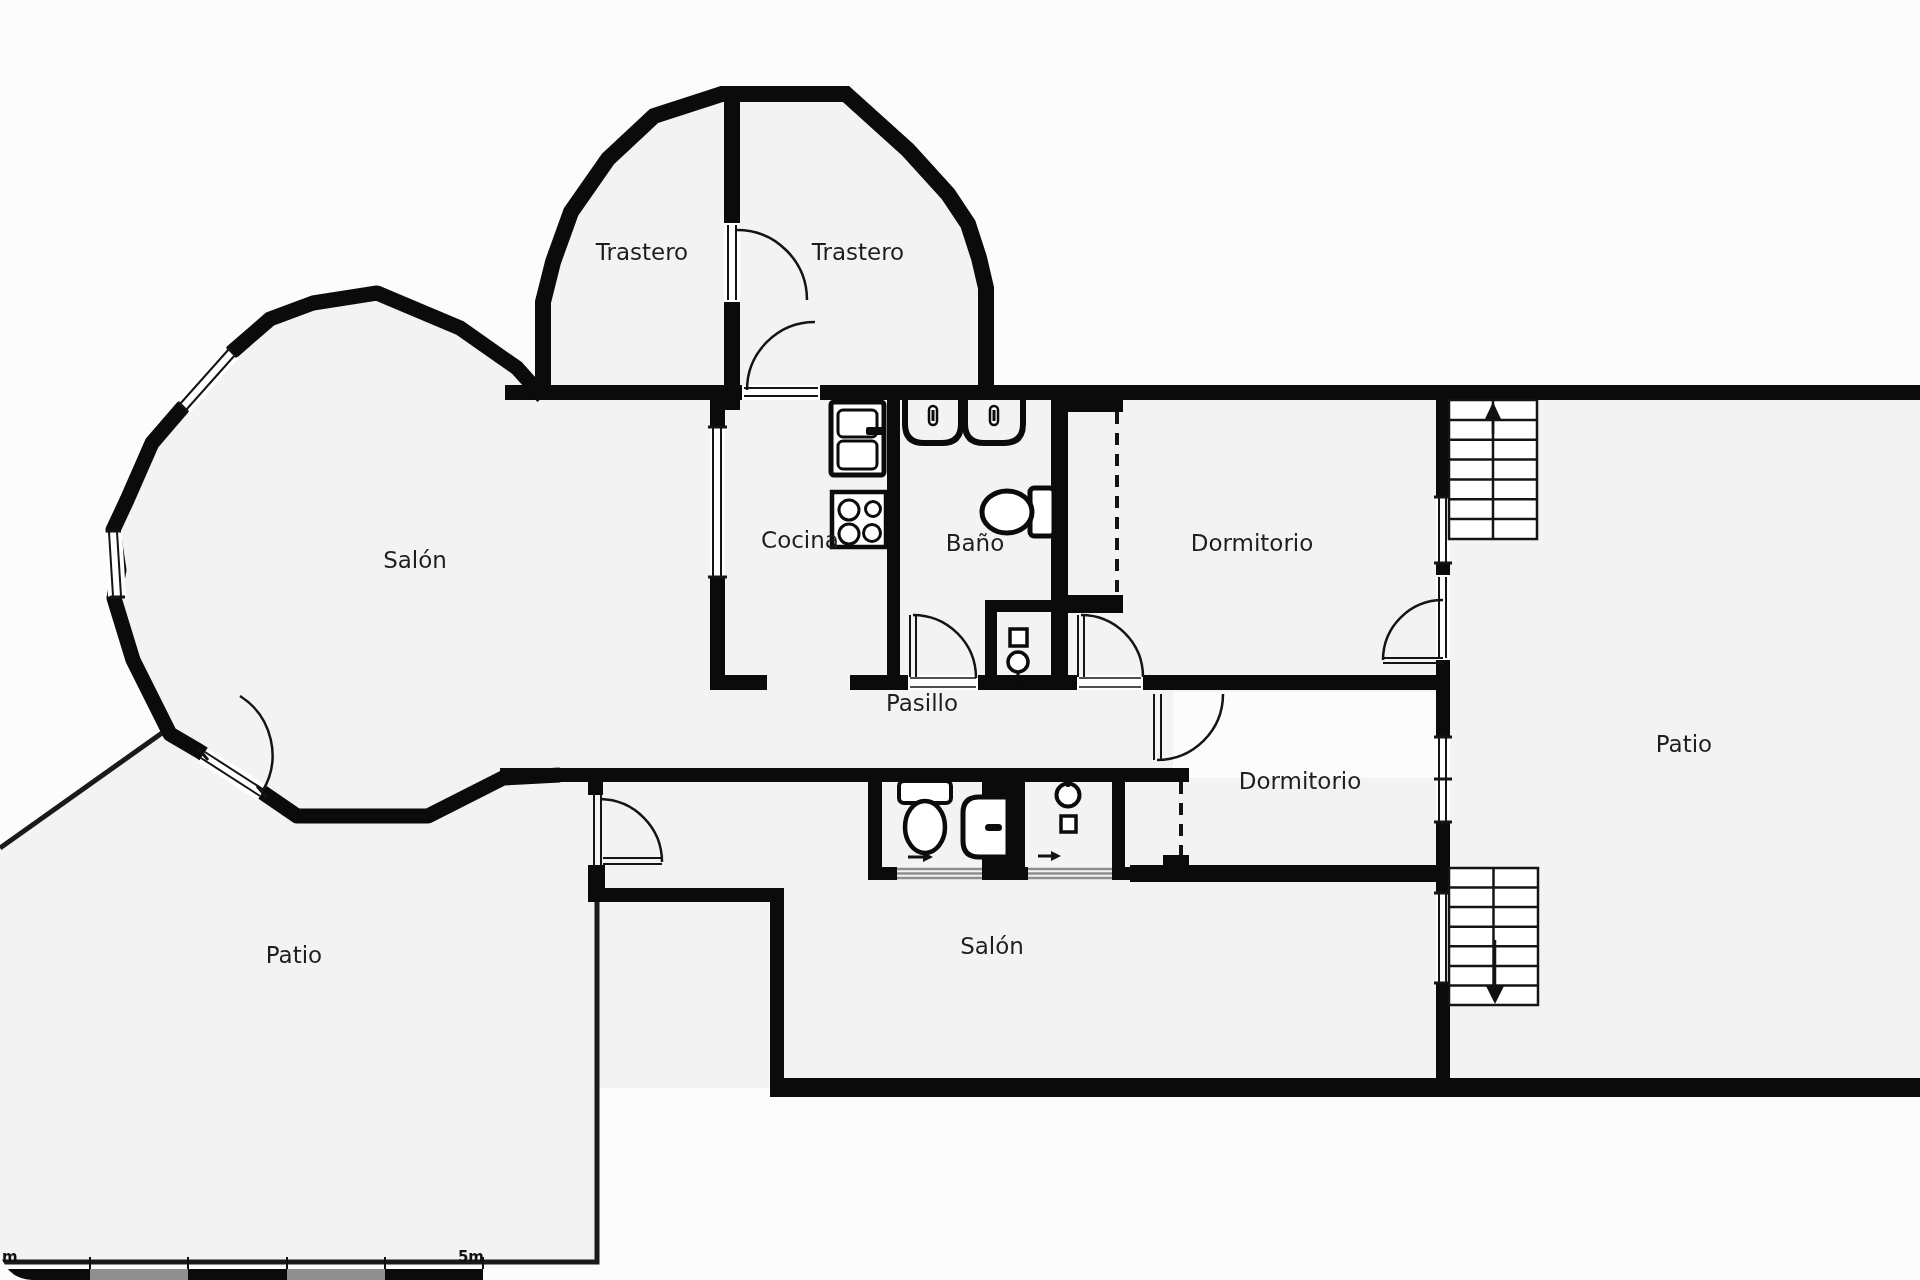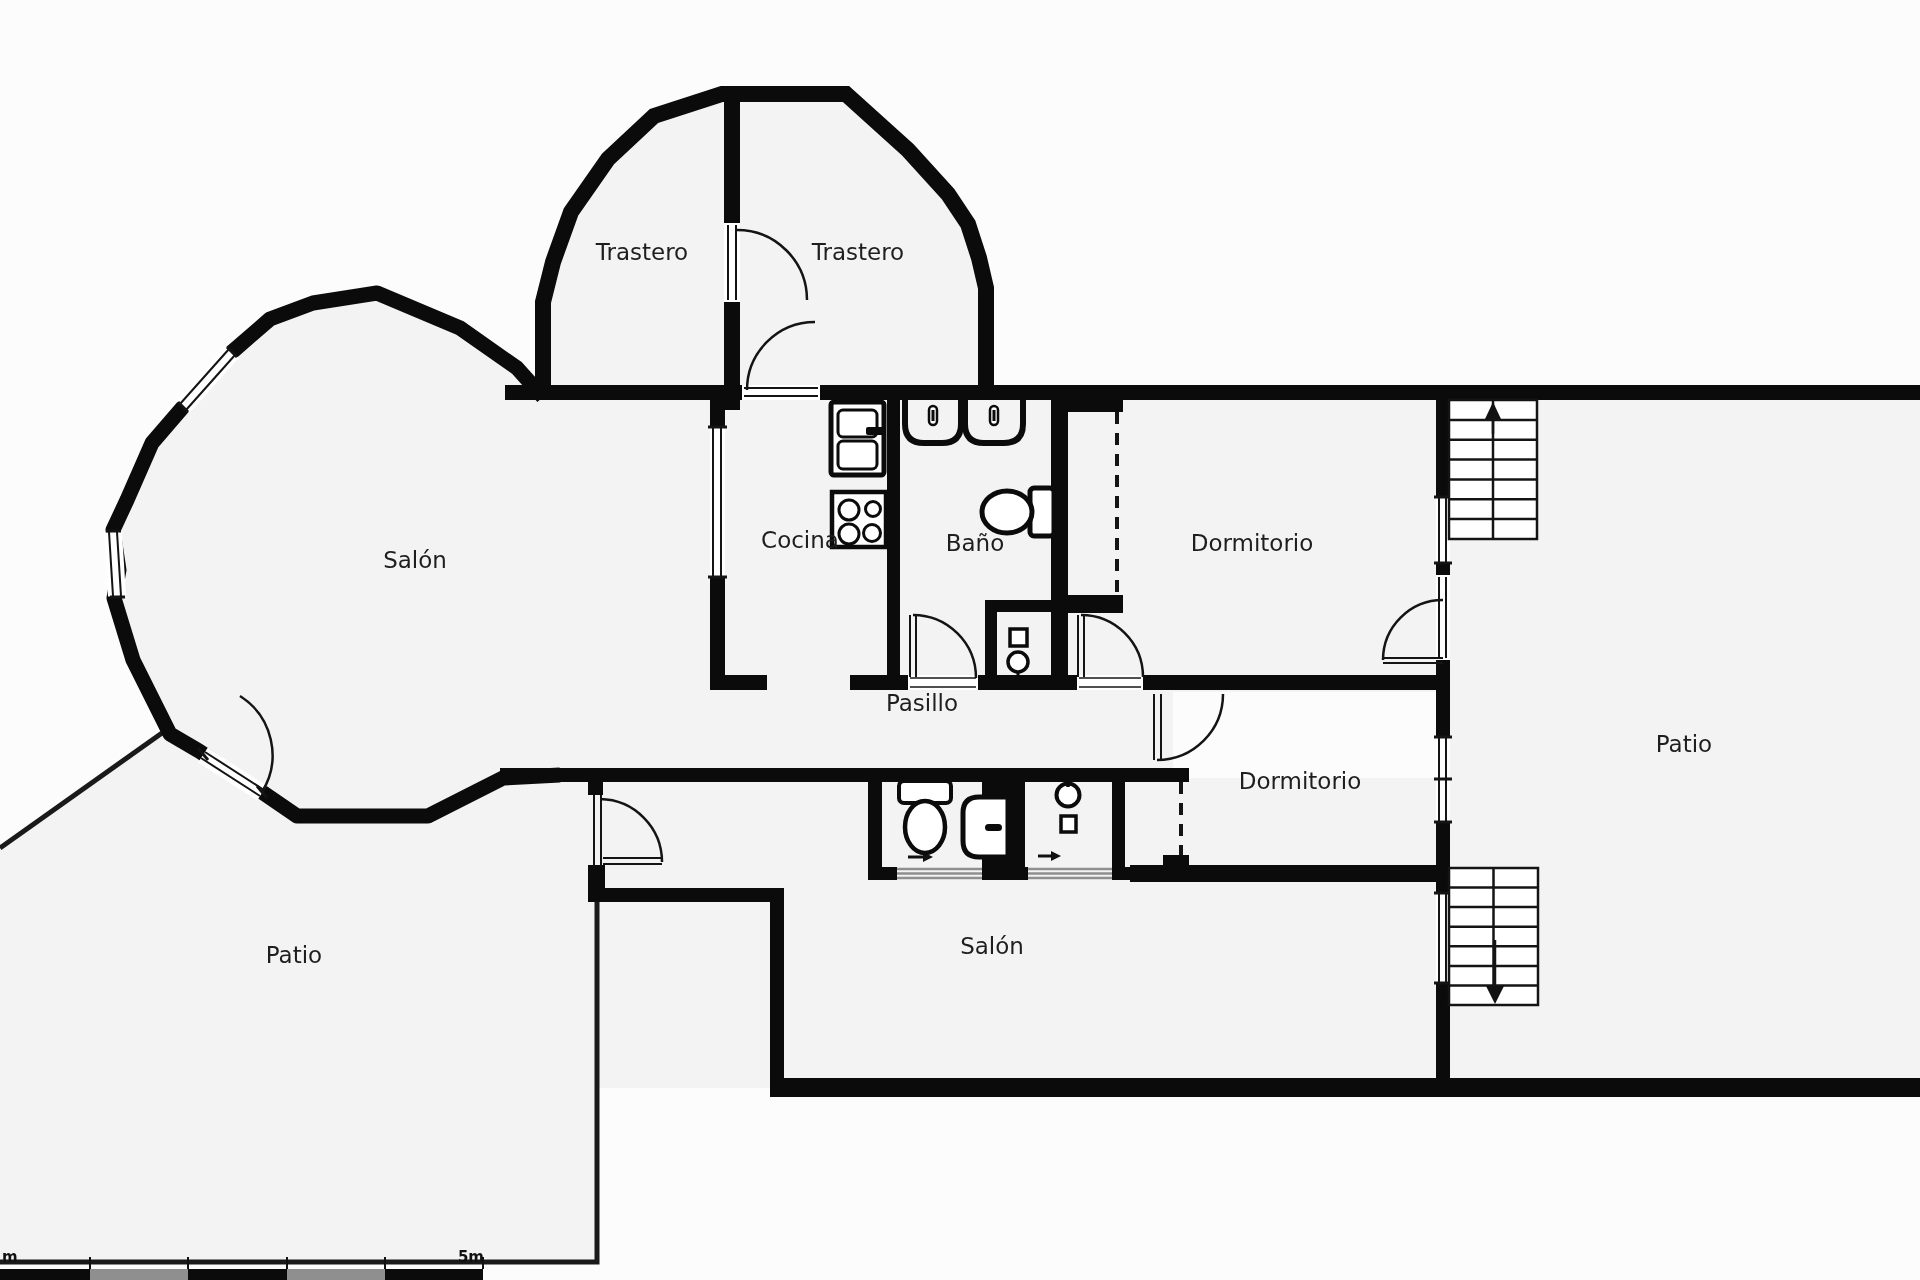--- a/index.html
+++ b/index.html
@@ -1,17 +1,17 @@
 <!DOCTYPE html>
 <html><head>
 <meta charset="utf-8">
 <style>
   html,body{margin:0;padding:0;background:#fcfcfc;}
   #stage{position:relative;width:1920px;height:1280px;background:#fcfcfc;overflow:hidden;
-         font-family:"DejaVu Sans","Liberation Sans",sans-serif;}
+         font-family:"DejaVu Sans","Liberation Sans",sans-serif;border-radius:32px;}
   svg{position:absolute;left:0;top:0;}
   .room-label{font-family:"DejaVu Sans","Liberation Sans",sans-serif;font-size:23px;fill:#1e1e1e;}
   .scale-label{font-family:"DejaVu Sans","Liberation Sans",sans-serif;font-size:15px;font-weight:600;fill:#111;}
 </style>
 </head>
 <body>
 
 <div id="stage">
 <svg width="1920" height="1280" viewBox="0 0 1920 1280">
 

